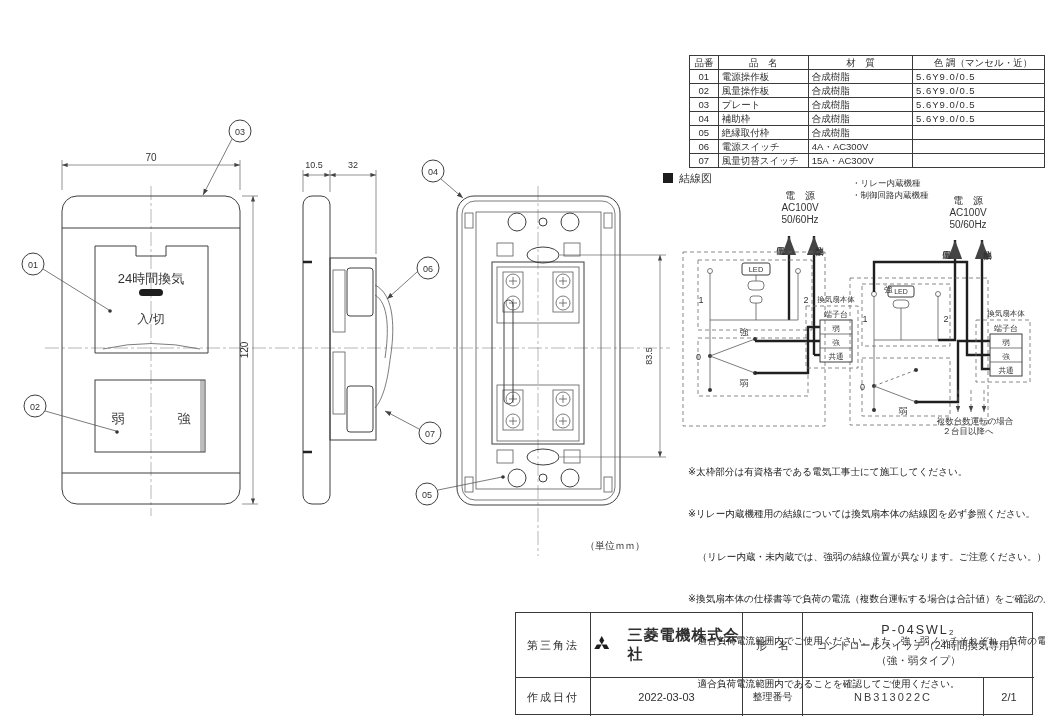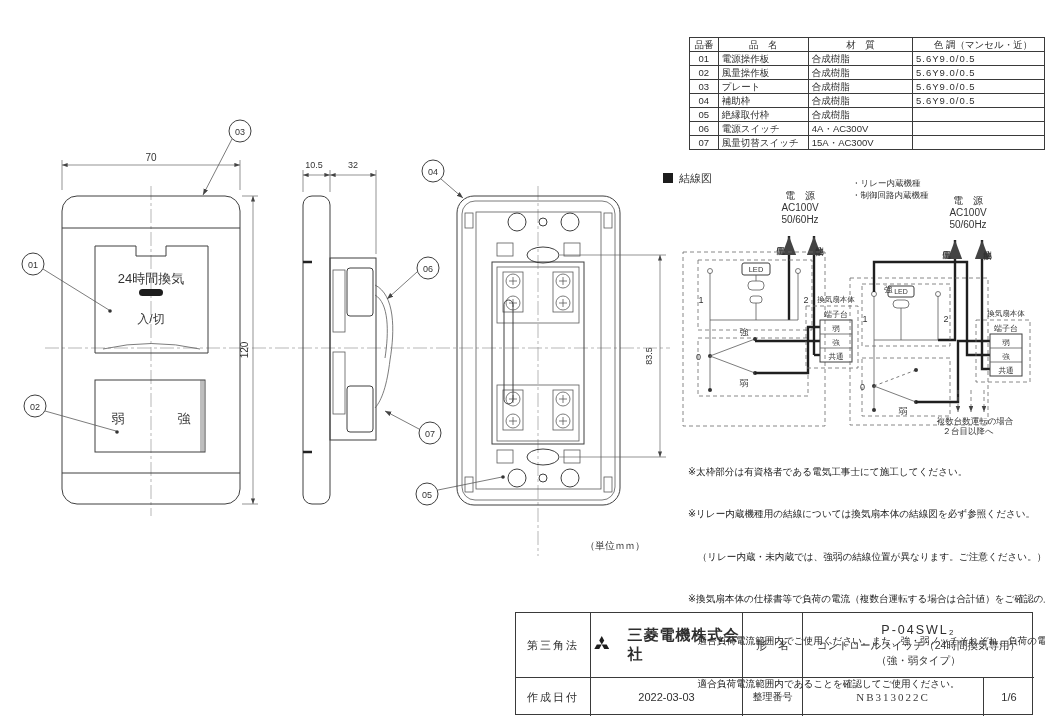--- a/index.html
+++ b/index.html
@@ -6,21 +6,21 @@
   #sheet{position:relative;width:1045px;height:720px;background:#ffffff;overflow:hidden;
          font-family:"Liberation Sans","DejaVu Sans",sans-serif;color:#2e2e2e;}
   svg text{fill:#333;font-family:"Liberation Sans","DejaVu Sans",sans-serif;}
   .ln{stroke:#3f3f3f;stroke-width:1;fill:none;}
   .thin{stroke:#5a5a5a;stroke-width:.8;fill:none;}
   .thick{stroke:#1f1f1f;stroke-width:2.4;fill:none;}
   .dash{stroke:#6a6a6a;stroke-width:.8;fill:none;stroke-dasharray:4 3;}
   .cline{stroke:#9a9a9a;stroke-width:.7;fill:none;stroke-dasharray:14 3 3 3;}
   .dim{stroke:#666;stroke-width:.7;fill:none;}
   
-  #parts{position:absolute;left:657px;top:37px;border-collapse:collapse;table-layout:fixed;margin-left:32px;}
+  #parts{position:absolute;left:657px;top:55px;border-collapse:collapse;table-layout:fixed;margin-left:32px;}
   #parts td,#parts th{border:1px solid #3a3a3a;font-size:9.5px;font-weight:normal;
       padding:0 3px;height:13px;line-height:13px;white-space:nowrap;overflow:hidden;text-align:left;}
   #parts th{text-align:center;}
   .col-no{width:24px;text-align:center !important;}
   .col-name{width:88px;}
   .col-mat{width:126px;}
   .col-col{width:130px;letter-spacing:1px;}
   
   #notes{position:absolute;left:688px;top:437px;width:352px;font-size:9.6px;
          line-height:14.1px;white-space:pre;color:#222;}
@@ -31,21 +31,21 @@
           grid-template-rows:65px 38px;box-sizing:border-box;}
   #tblock .c{border-right:1px solid #3a3a3a;border-bottom:1px solid #3a3a3a;
           display:flex;align-items:center;justify-content:center;box-sizing:border-box;
           font-size:11px;overflow:hidden;}
   #tblock .model-cell{grid-column:4/6;flex-direction:column;line-height:15px;}
   #tblock .no-r{border-right:none;align-items:center;}
   #tblock .no-b{border-bottom:none;}
   .company{font-weight:bold;font-size:15px;letter-spacing:1px;margin-left:15px;}
   .model-code{font-size:12.5px;letter-spacing:2px;}
   .model-desc{font-size:10.5px;}
-  .docnum{font-family:Liberation Serif, serif;
+  .docnum{font-family:Liberation Sans, sans-serif;
           font-size:26px;letter-spacing:2px;color:#3c3c3c;}
   .lbl-sp{letter-spacing:2px;}
 </style>
 </head>
 <body>
 
 <div id="sheet">
 
   <svg width="1045" height="720" viewBox="0 0 1045 720" style="position:absolute;left:0;top:0;">
     <defs>
@@ -371,16 +371,16 @@
     <div class="c">形　名</div>
     <div class="c model-cell no-r">
       <span class="model-code">P-04SWL₂</span>
       <span class="model-desc">コントロールスイッチ（24時間換気専用）</span>
       <span class="model-desc">（強・弱タイプ）</span>
     </div>
     <div class="c no-b lbl-sp">作成日付</div>
     <div class="c no-b">2022-03-03</div>
     <div class="c no-b" style="font-size:10px;">整理番号</div>
     <div class="c no-b docnum">NB313022C</div>
-    <div class="c no-b no-r">1/6</div>
+    <div class="c no-b no-r">2/1</div>
   </div>
 
 </div>
 
 </body></html>

